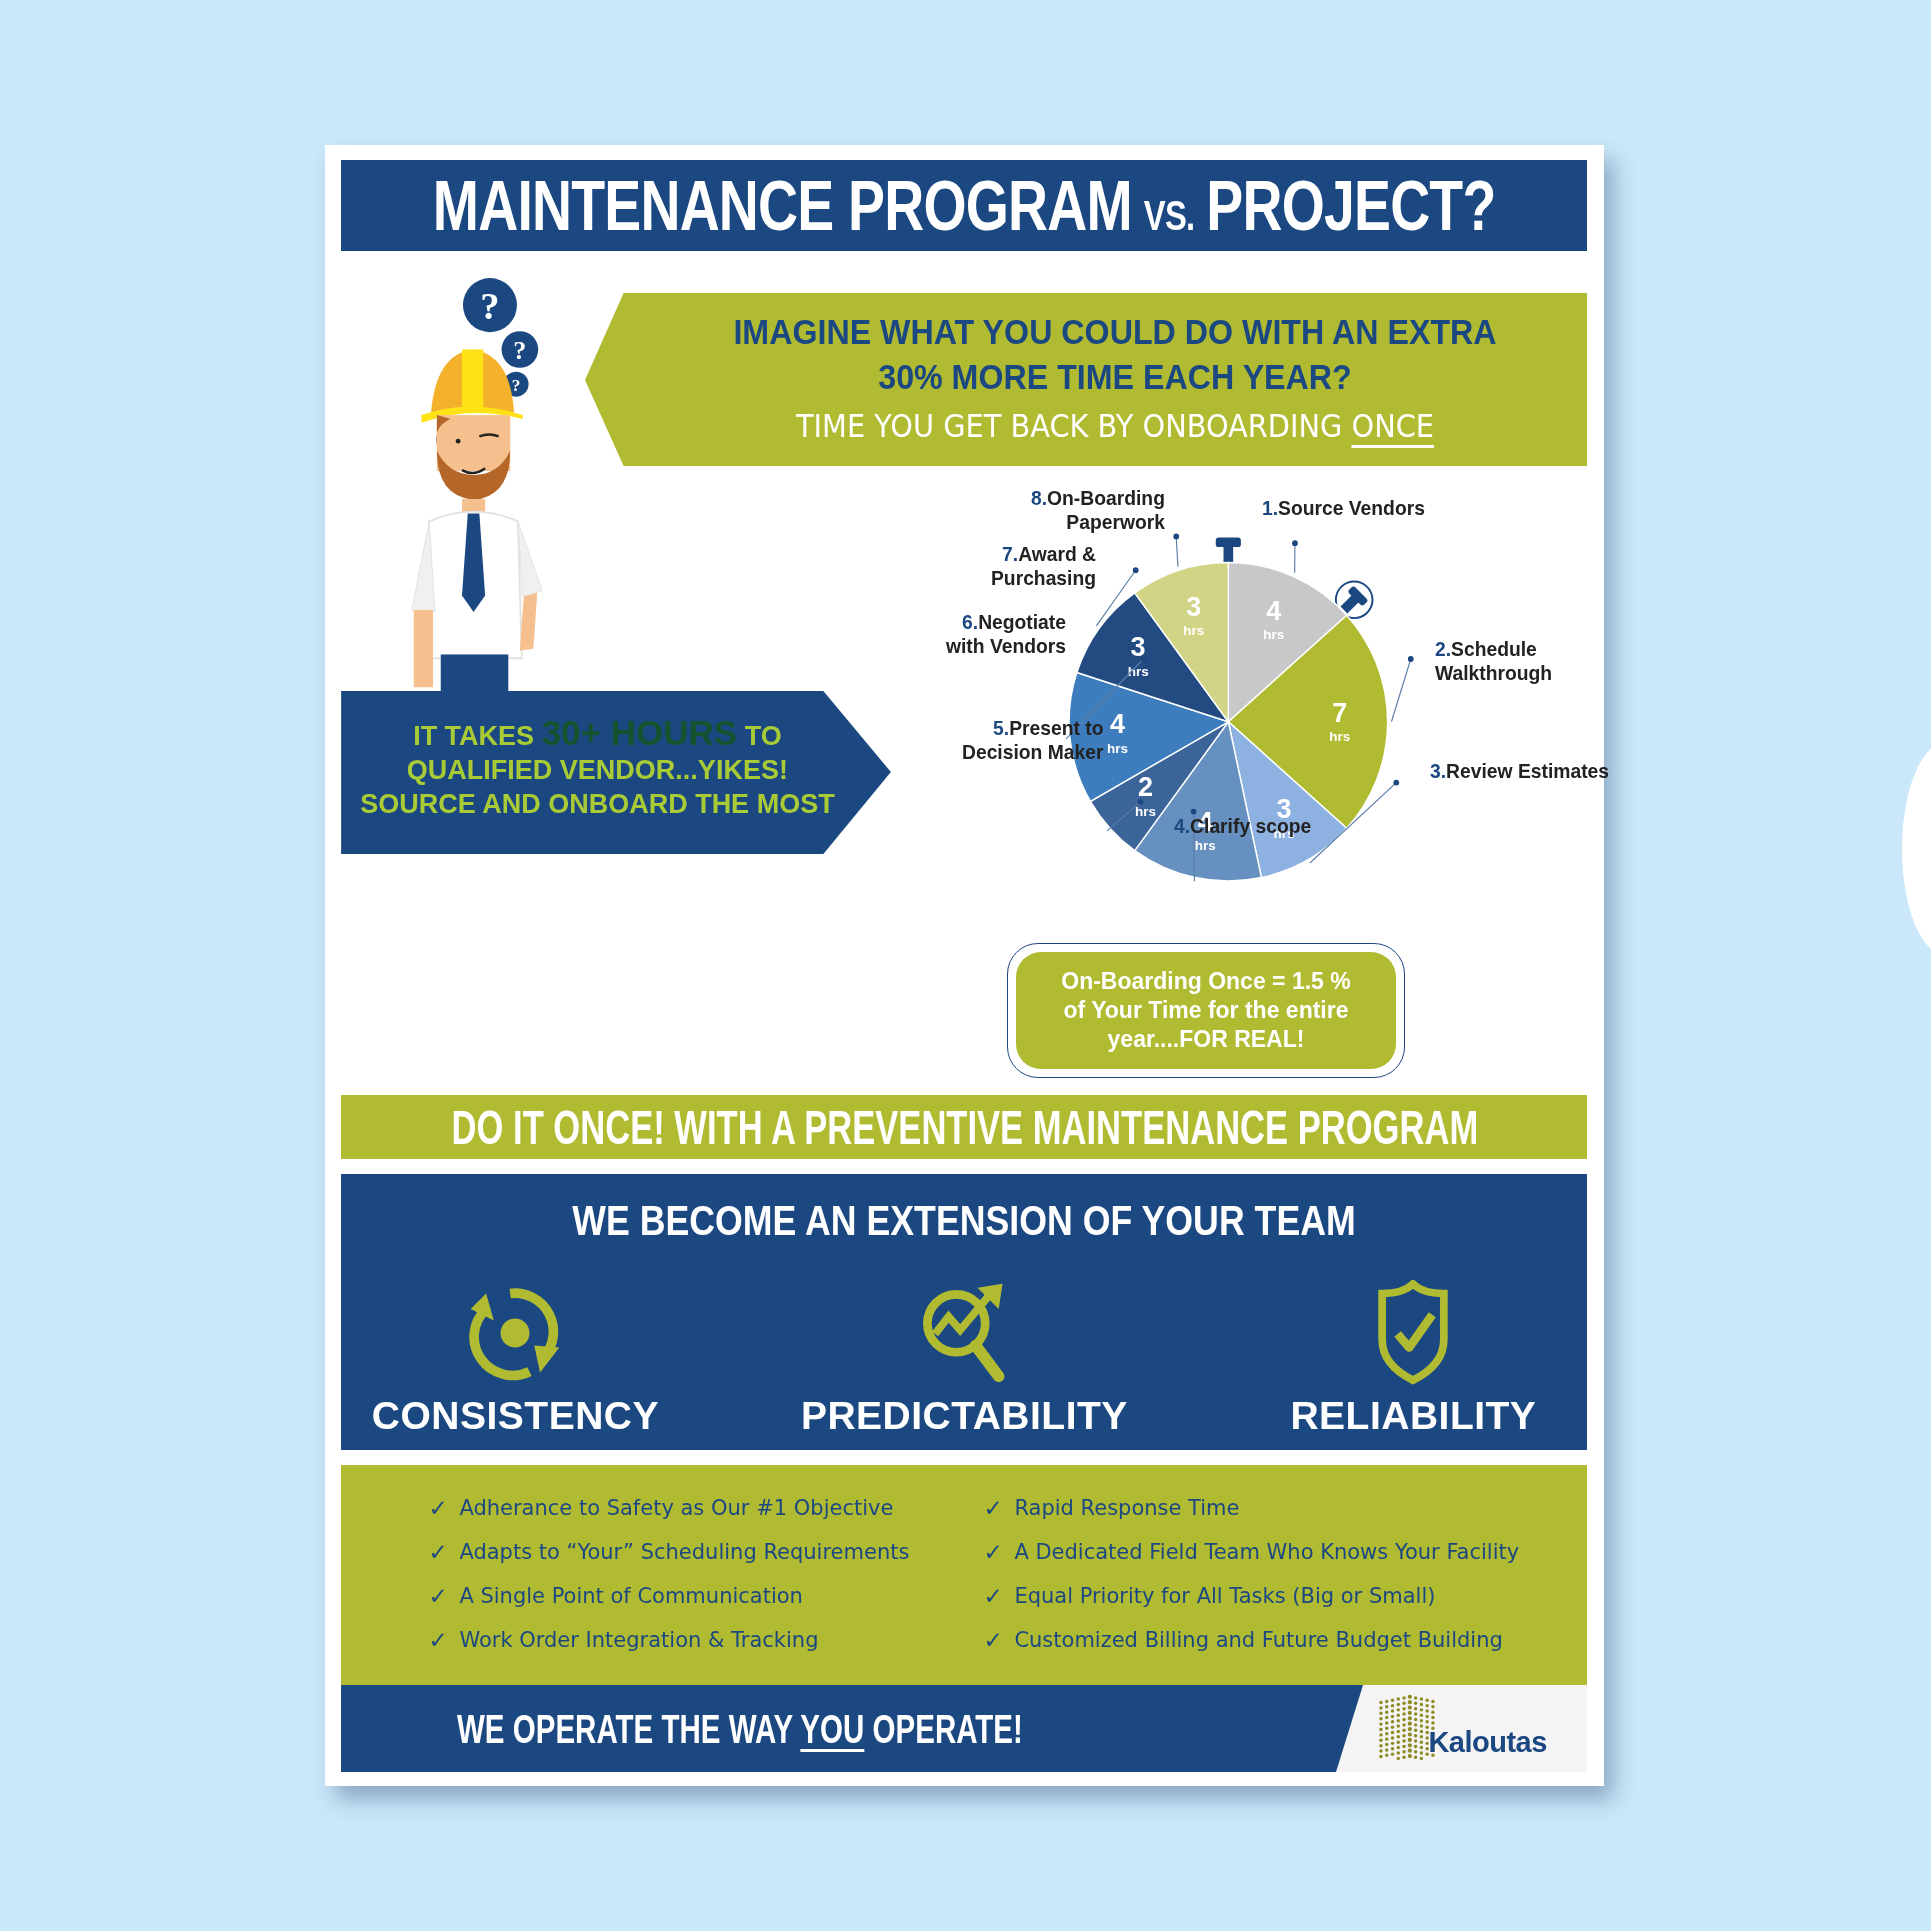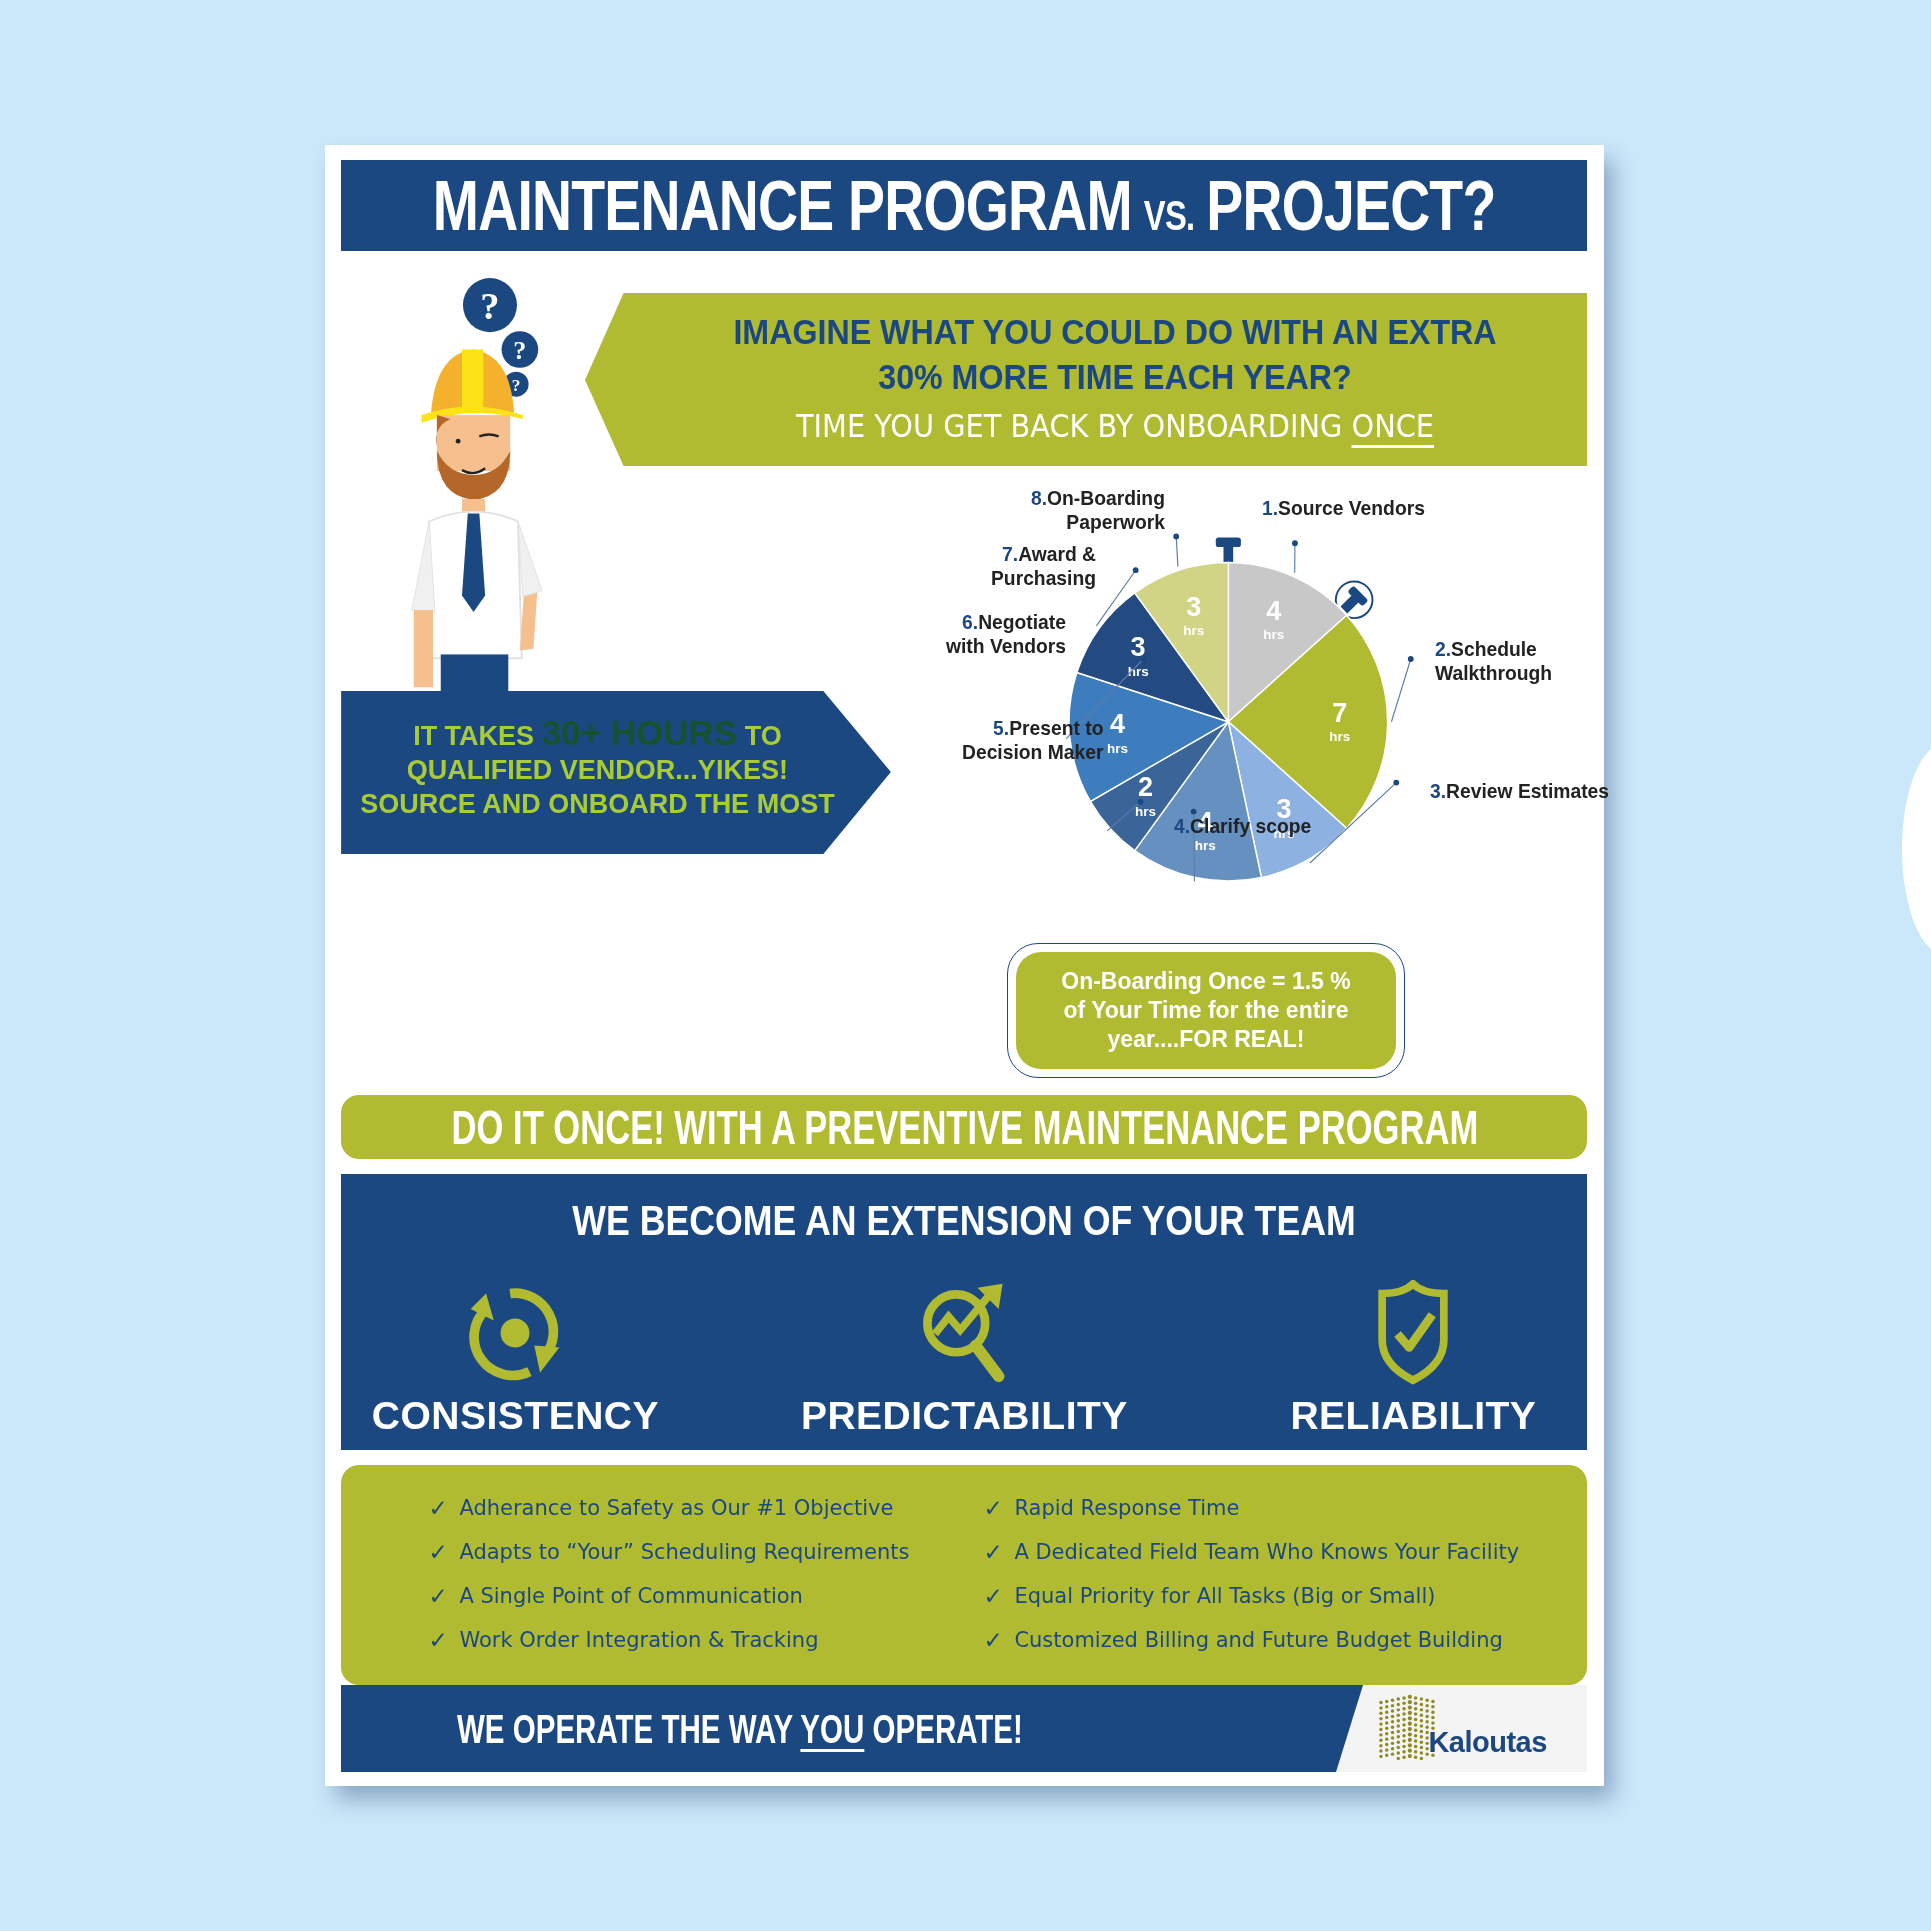--- a/index.html
+++ b/index.html
@@ -12,21 +12,21 @@
     position:absolute; right:-58px; top:743px; width:87px; height:212px;
     background:#ffffff; border-radius:50%;
   }
   .sheet {
     position:absolute; left:325px; top:145px; width:1279px; height:1641px;
     background:#ffffff;
     box-shadow: 9.7px 13.5px 21px rgba(60,90,130,0.45);
   }
   .abs { position:absolute; }
   .navy { background:#1c4882; }
-  .lime { background:#b1bb32;border-radius:18px; }
+  .lime { background:#b1bb32; }
 
   
   .title-bar { left:16.4px; top:15.4px; width:1246px; height:91px; display:flex; align-items:center; justify-content:center; }
   .title-text {
     color:#fff; font-family:"Liberation Sans", sans-serif; font-weight:bold;
     font-size:71px; letter-spacing:-1px; transform:scaleX(0.78); white-space:nowrap;
   }
   .title-text .vs { font-size:42px; margin:0 15.4px; }
 
   
@@ -238,21 +238,21 @@
           <circle cx="282" cy="45" r="3" fill="#1c4882"></circle>
         </g>
     </svg>
 
     <div class="pie-label" style="left:745px; top:0;"></div>
 
     <div class="pie-label" style="left:358px; top:3.9px;"><span class="num">1.</span><span>Source Vendors</span></div>
 
     <div class="pie-label" style="left:531px; top:145px;"><span class="num">2.</span><span>Schedule</span><br><span>Walkthrough</span></div>
 
-    <div class="pie-label" style="left:526px; top:287px;"><span class="num">3.</span><span>Review Estimates</span></div>
+    <div class="pie-label" style="left:526px; top:267px;"><span class="num">3.</span><span>Review Estimates</span></div>
 
     <div class="pie-label" style="left:270px; top:322px;"><span class="num">4.</span><span>Clarify scope</span></div>
 
     <div class="pie-label center" style="left:58px; top:224px;"><span class="num">5.</span><span>Present to</span><br><span>Decision Maker</span></div>
 
     <div class="pie-label center" style="left:42px; top:118px;"><span class="num">6.</span><span>Negotiate</span><br><span>with Vendors</span></div>
 
     <div class="pie-label center" style="left:87px; top:50px;"><span class="num">7.</span><span>Award &amp;</span><br><span>Purchasing</span></div>
 
     <div class="pie-label center" style="left:127px; top:-5.8px;"><span class="num">8.</span><span>On-Boarding</span><br><span>Paperwork</span></div>

